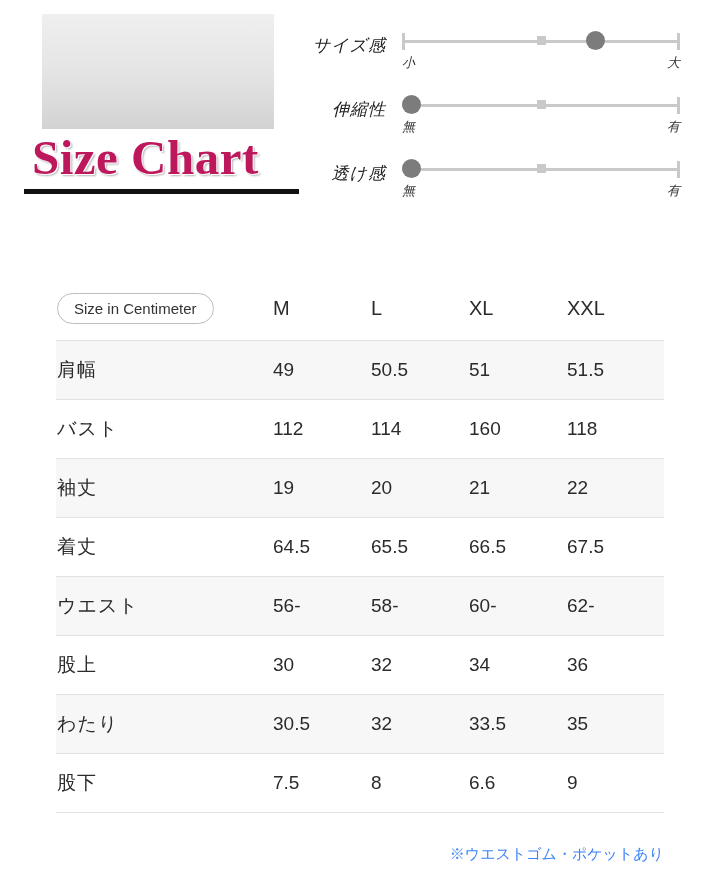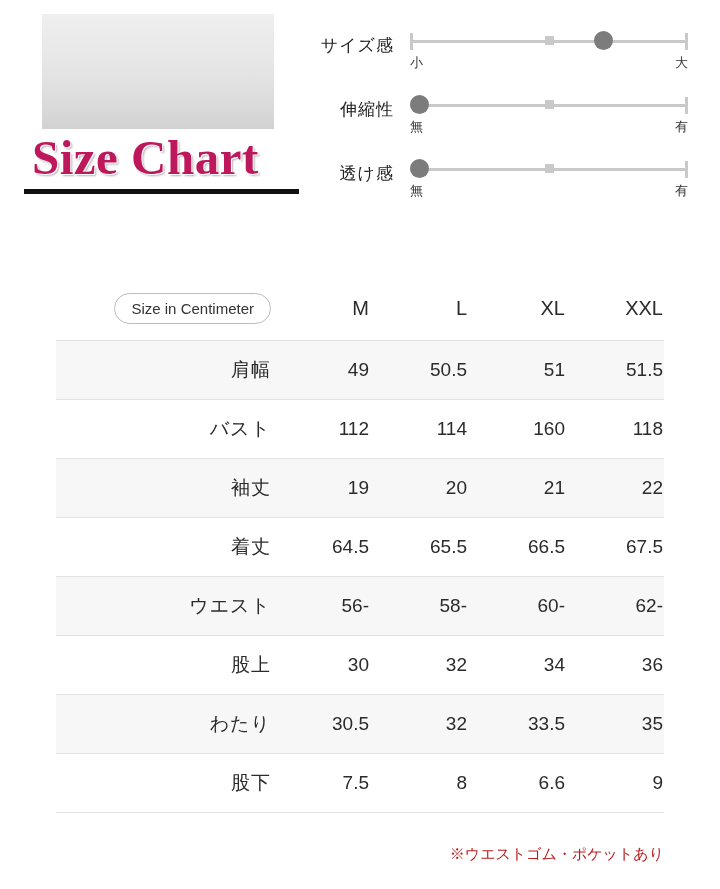--- a/index.html
+++ b/index.html
@@ -52,23 +52,24 @@
   .title-rule {
     margin-top: 6px;
     height: 5px;
     background: #111111;
     width: 275px;
   }
 
   
   .sliders {
     position: absolute;
-    left: 312px;
+    left: 304px;
     top: 16px;
     width: 390px;
+    font-style: italic;
   }
   .slider-row {
     position: relative;
     height: 64px;
   }
   .slider-label {
     position: absolute;
     left: 0;
     top: 18px;
     width: 82px;
@@ -134,21 +135,21 @@
     width: 720px;
   }
   table.size-table {
     border-collapse: collapse;
     width: 608px;
     margin: 0 auto;
     table-layout: fixed;
   }
   table.size-table th,
   table.size-table td {
-    text-align: right;
+    text-align: left;
     font-size: 19px;
     color: #2b2b2b;
     font-weight: normal;
     height: 56px;
     border-top: 1px solid #e2e2e2;
     border-bottom: 1px solid #e2e2e2;
   }
   table.size-table thead th {
     border-top: none;
     border-bottom: none;
@@ -173,21 +174,21 @@
     letter-spacing: 1px;
   }
   tbody tr:nth-child(odd) { background: #f7f7f7; }
   tbody tr:nth-child(even) { background: #ffffff; }
 
   .footnote {
     position: absolute;
     right: 56px;
     top: 845px;
     font-size: 15px;
-    color: #b91c1c;
+    color: #3b82f6;
   }
 </style>
 </head>
 <body>
 
 <div class="top">
 
   <div class="hero-image"></div>
 
   <div class="title-block">

